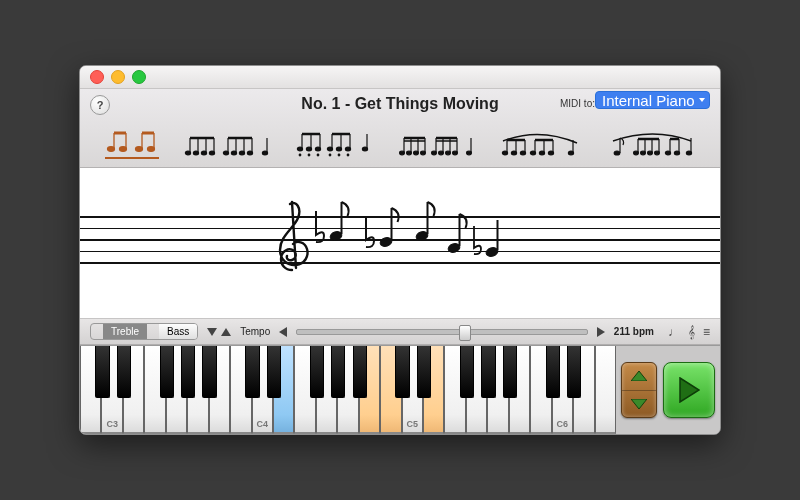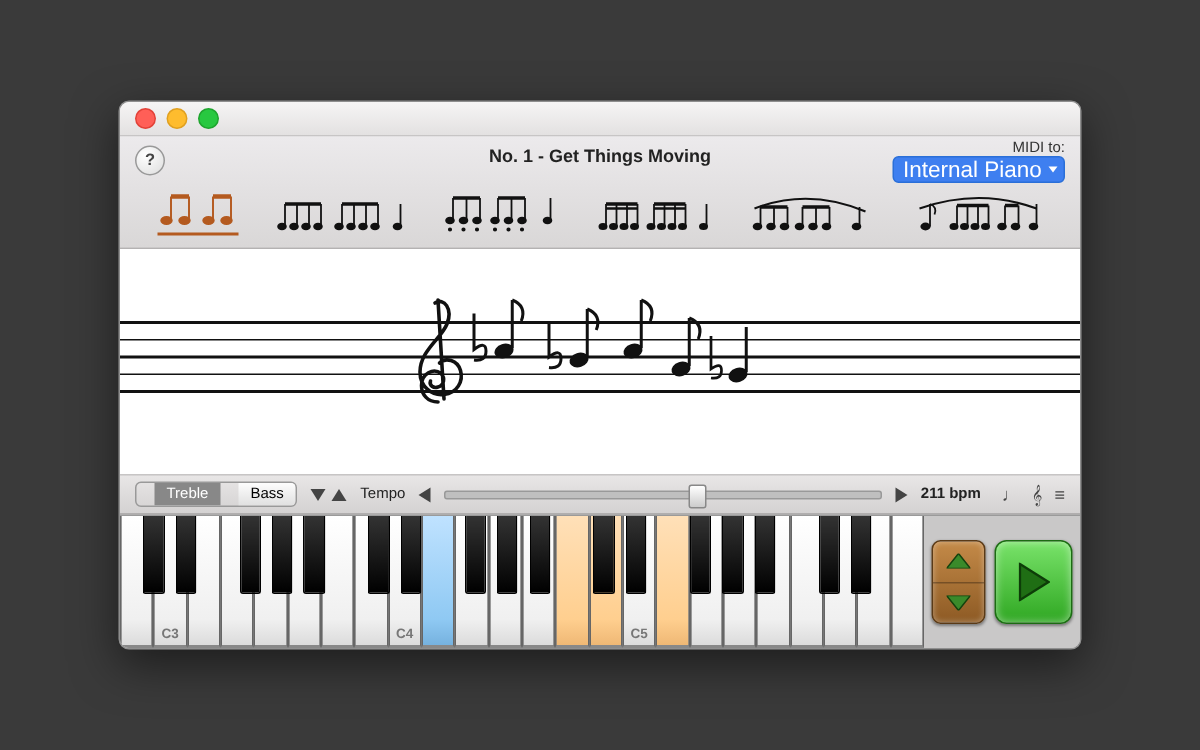--- a/index.html
+++ b/index.html
@@ -43,38 +43,38 @@
   .help-btn{
     position:absolute;left:10px;top:6px;
     width:18px;height:18px;border-radius:50%;
     background:radial-gradient(circle at 35% 30%,#fff,#ddd);
     border:1px solid #999;
     display:flex;align-items:center;justify-content:center;
     font-weight:700;color:#444;
   }
   .midi{
     position:absolute;right:10px;top:2px;
-    display:flex;flex-direction:column;align-items:flex-end;
+    display:flex;flex-direction:row;align-items:flex-end;
     font-size:10px;color:#333;
   }
   .midi select{
     font-size:15px;height:18px;
     border:1px solid #2a6fd8;border-radius:4px;
     background:#3e7ff0;color:#fff;
     padding:0 14px 0 6px;
     -webkit-appearance:none;appearance:none;
     position:relative;
   }
   .midi-wrap{position:relative;}
   .midi-wrap::after{
     content:"";position:absolute;right:5px;top:7px;
     border-left:3px solid transparent;border-right:3px solid transparent;
     border-top:4px solid #fff;pointer-events:none;
   }
-  .title{font-weight:700;font-size:12px;margin-bottom:8px;}
+  .title{font-weight:700;font-size:16px;margin-bottom:8px;}
   .patterns{
     display:flex;gap:24px;justify-content:center;align-items:flex-end;
     width:100%;
   }
   .pat{
     height:34px;display:flex;align-items:flex-end;justify-content:center;
     cursor:pointer;
   }
   .pat svg{display:block;}
   .pat.sel svg path, .pat.sel svg line, .pat.sel svg g{stroke:#b45a1f;fill:#b45a1f;}
@@ -493,20 +493,23 @@
           <div class="wkey hl-org"></div>
           <div class="wkey">
             <span class="lbl">C5</span>
           </div>
           <div class="wkey hl-org"></div>
           <div class="wkey"></div>
           <div class="wkey"></div>
           <div class="wkey"></div>
           <div class="wkey"></div>
           <div class="wkey"></div>
+          <div class="wkey">
+            <span class="lbl">C6</span>
+          </div>
           <div class="wkey"></div>
           <div class="wkey"></div>
         </div>
       <div class="black-keys" id="black-keys">
           <div class="bkey" style="left: 2.85%;"></div>
           <div class="bkey" style="left: 6.85%;"></div>
           <div class="bkey" style="left: 14.85%;"></div>
           <div class="bkey" style="left: 18.85%;"></div>
           <div class="bkey" style="left: 22.85%;"></div>
           <div class="bkey" style="left: 30.85%;"></div>

